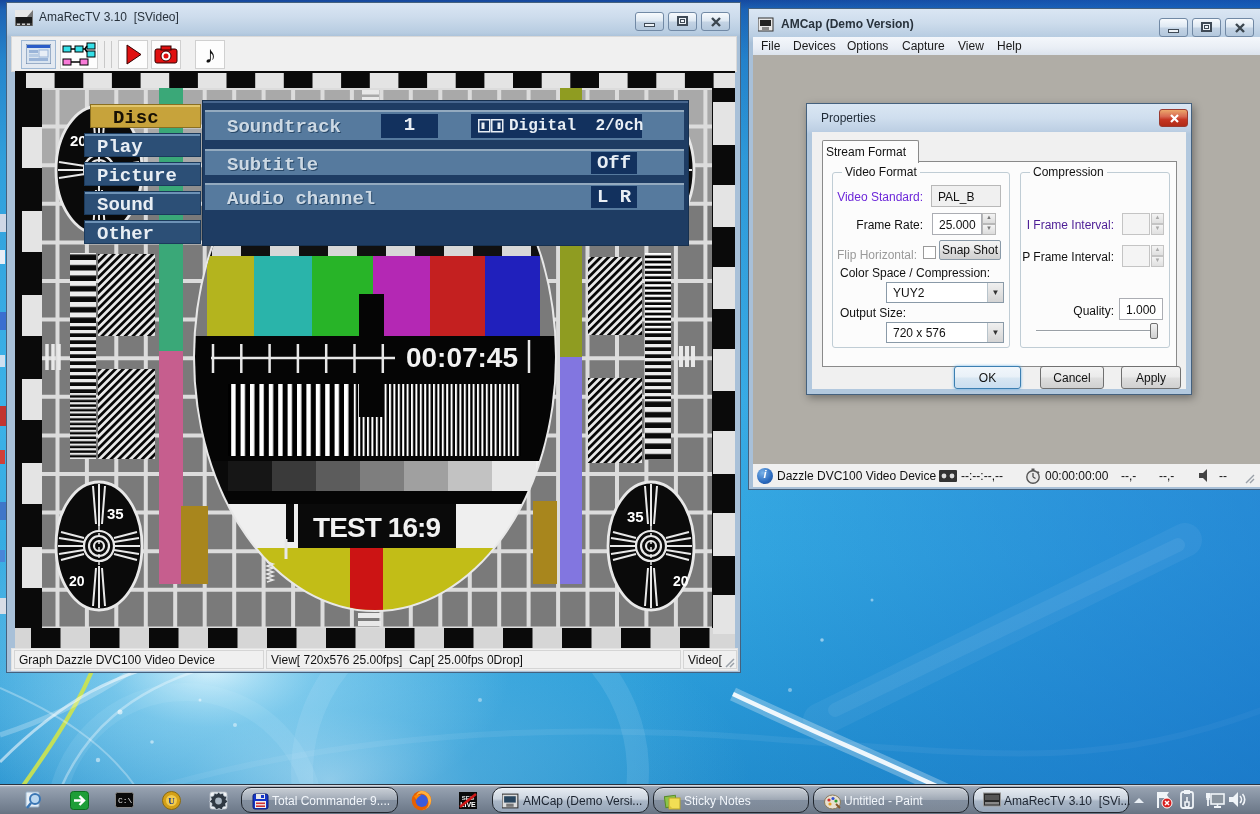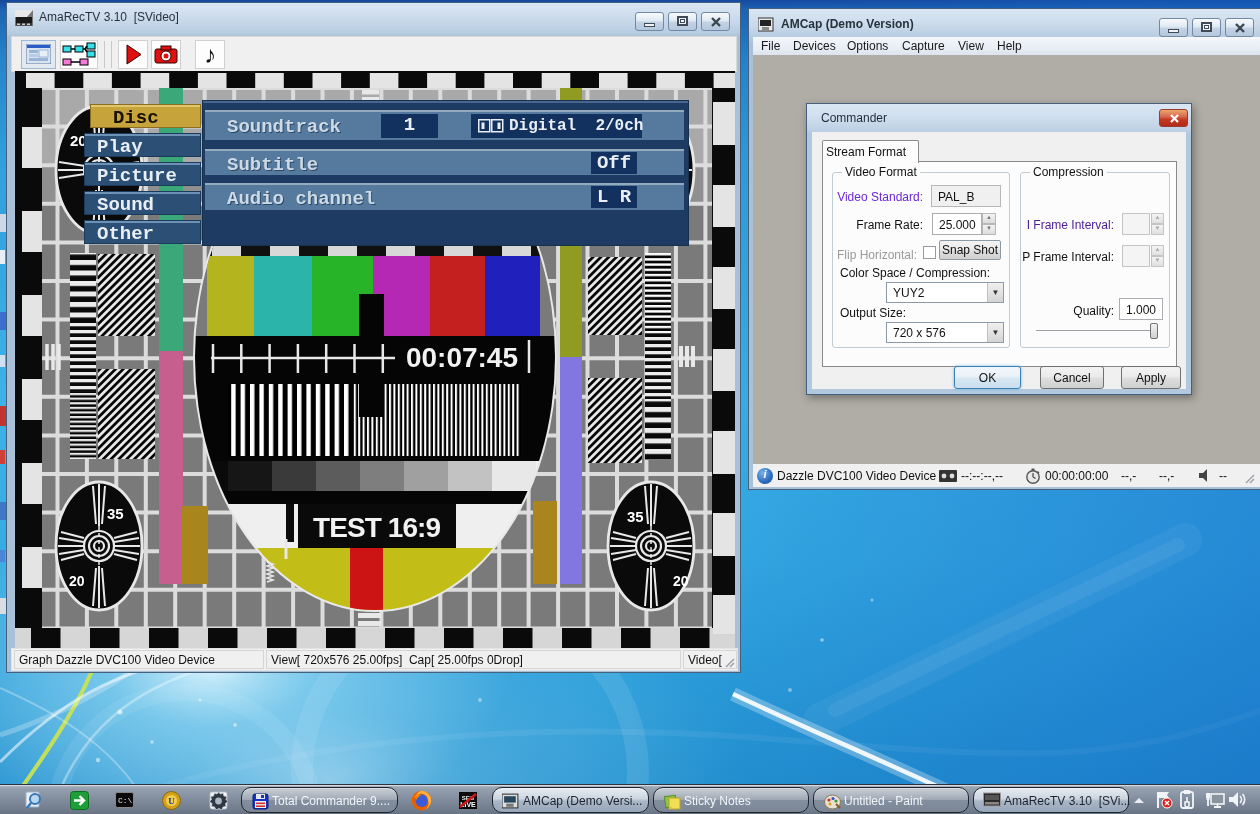--- a/index.html
+++ b/index.html
@@ -453,21 +453,21 @@
     <span class="abs" style="left:466px;top:5px;">--</span>
     <svg class="abs" style="left:492px;top:10px" width="10" height="10">
         <path d="M9,1 L1,9 M9,5 L5,9" stroke="#9aa0a8" stroke-width="1.4"></path>
       </svg>
   </div>
 </div>
 
 <div id="props" class="win" style="left:806px;top:103px;width:386px;height:292px;
  background:linear-gradient(180deg,#dae6f3 0,#cfdeee 14px,#bed0e4 26px,#b2c8de 30px);
  border:1px solid #45617e;border-radius:0;box-shadow:2px 3px 8px rgba(0,0,0,0.35);">
-  <div class="abs" style="left:14px;top:7px;font-size:12px;color:#1f2a36;">Commander</div>
+  <div class="abs" style="left:14px;top:7px;font-size:12px;color:#1f2a36;">Properties</div>
   <div class="abs" style="left:352px;top:5px;width:29px;height:18px;border:1px solid #9a3a30;border-radius:3px;background:linear-gradient(180deg,#eca76b 0,#d86a52 40%,#c63723 60%,#b12b18 100%);"></div>
   <svg class="abs" style="left:362px;top:9px" width="11" height="11">
       <path d="M2 2 L9 9 M9 2 L2 9" stroke="#ffffff" stroke-width="2.2"></path>
     </svg>
 
   <div class="abs" style="left:5px;top:28px;width:374px;height:257px;background:#f0f0f0;">
 
     <div class="abs" style="left:10px;top:8px;width:97px;height:23px;background:#fcfcfc;border:1px solid #8a8a8a;border-bottom:none;border-radius:2px 2px 0 0;font-size:12px;color:#111;padding:4px 0 0 3px;z-index:3;">Stream Format</div>
     <div class="abs" style="left:10px;top:29px;width:355px;height:206px;background:#fcfcfc;border:1px solid #8a8a8a;"></div>
 

